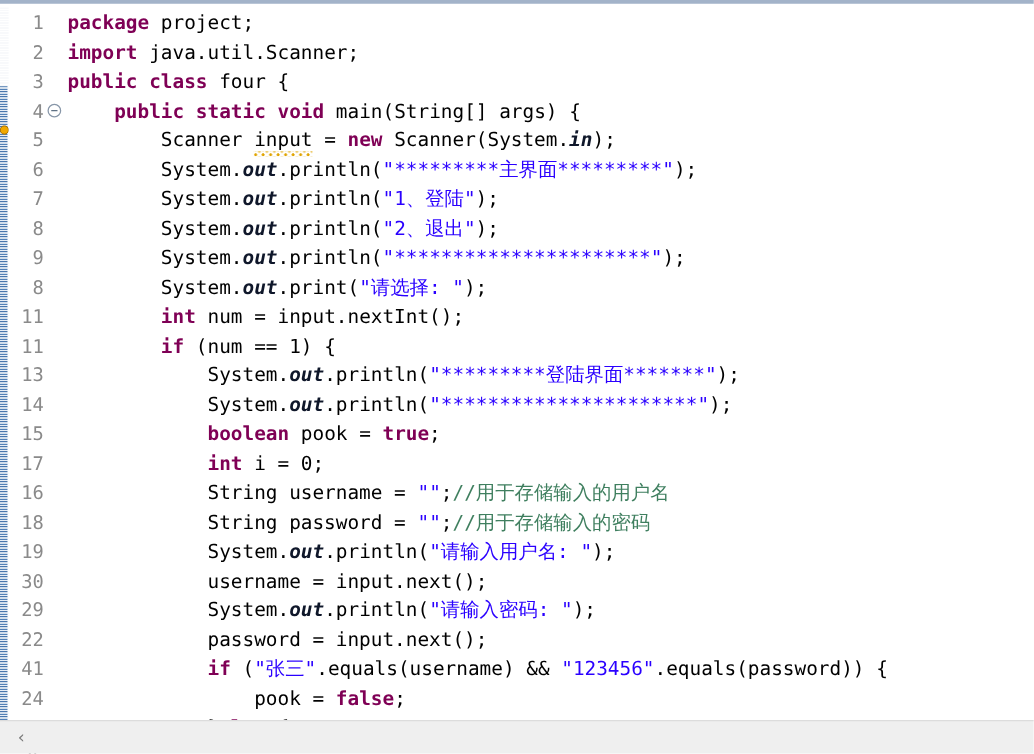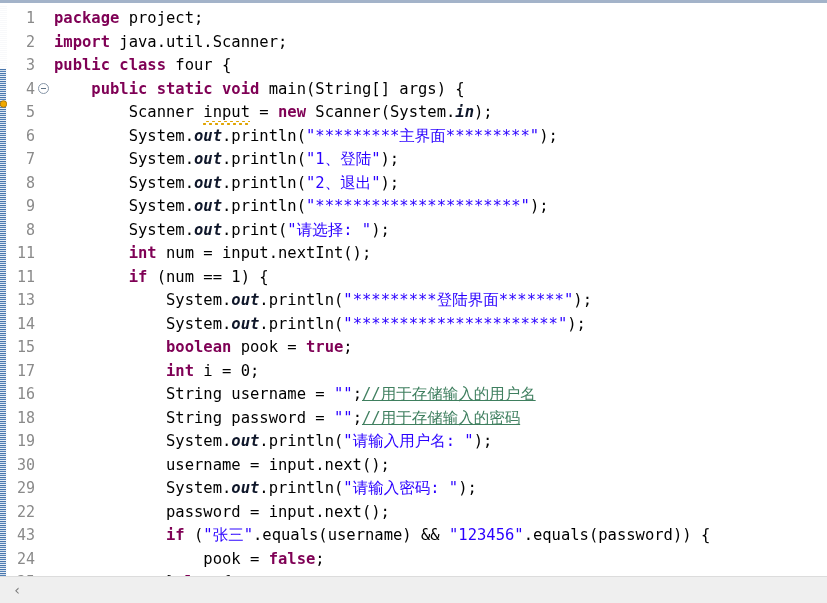--- a/index.html
+++ b/index.html
@@ -148,21 +148,21 @@
   .code-line {
     height: 23.5px;
     white-space: pre;
     color: #000000;
     font-family: "DejaVu Sans Mono", "Liberation Mono", monospace;
   }
 
   
   .kw      { color: #7f0055; font-weight: bold; text-align: center; }
   .str     { color: #2a00ff; }
-  .cmt     { color: #3f7f5f; text-decoration: underline; }
+  .cmt     { color: #3f7f5f; }
   .fld     { color: #0f172a; font-style: italic; font-weight: bold; }
   .plain   { color: #000000; }
 
   
   .localvar {
     position: relative;
     text-underline-offset: 2px;
     margin-top: 48px;
   }
   .warnsquiggle {
@@ -236,21 +236,21 @@
       <span class="ln">13</span>
       <span class="ln">14</span>
       <span class="ln">15</span>
       <span class="ln">17</span>
       <span class="ln">16</span>
       <span class="ln">18</span>
       <span class="ln">19</span>
       <span class="ln">30</span>
       <span class="ln">29</span>
       <span class="ln">22</span>
-      <span class="ln">43</span>
+      <span class="ln">41</span>
       <span class="ln">24</span>
       <span class="ln">25</span>
       <span class="ln">26</span>
     </div>
 
   <div class="fold-column">
       <div class="fold-row"></div>
       <div class="fold-row"></div>
       <div class="fold-row"></div>
       <div class="fold-row">

